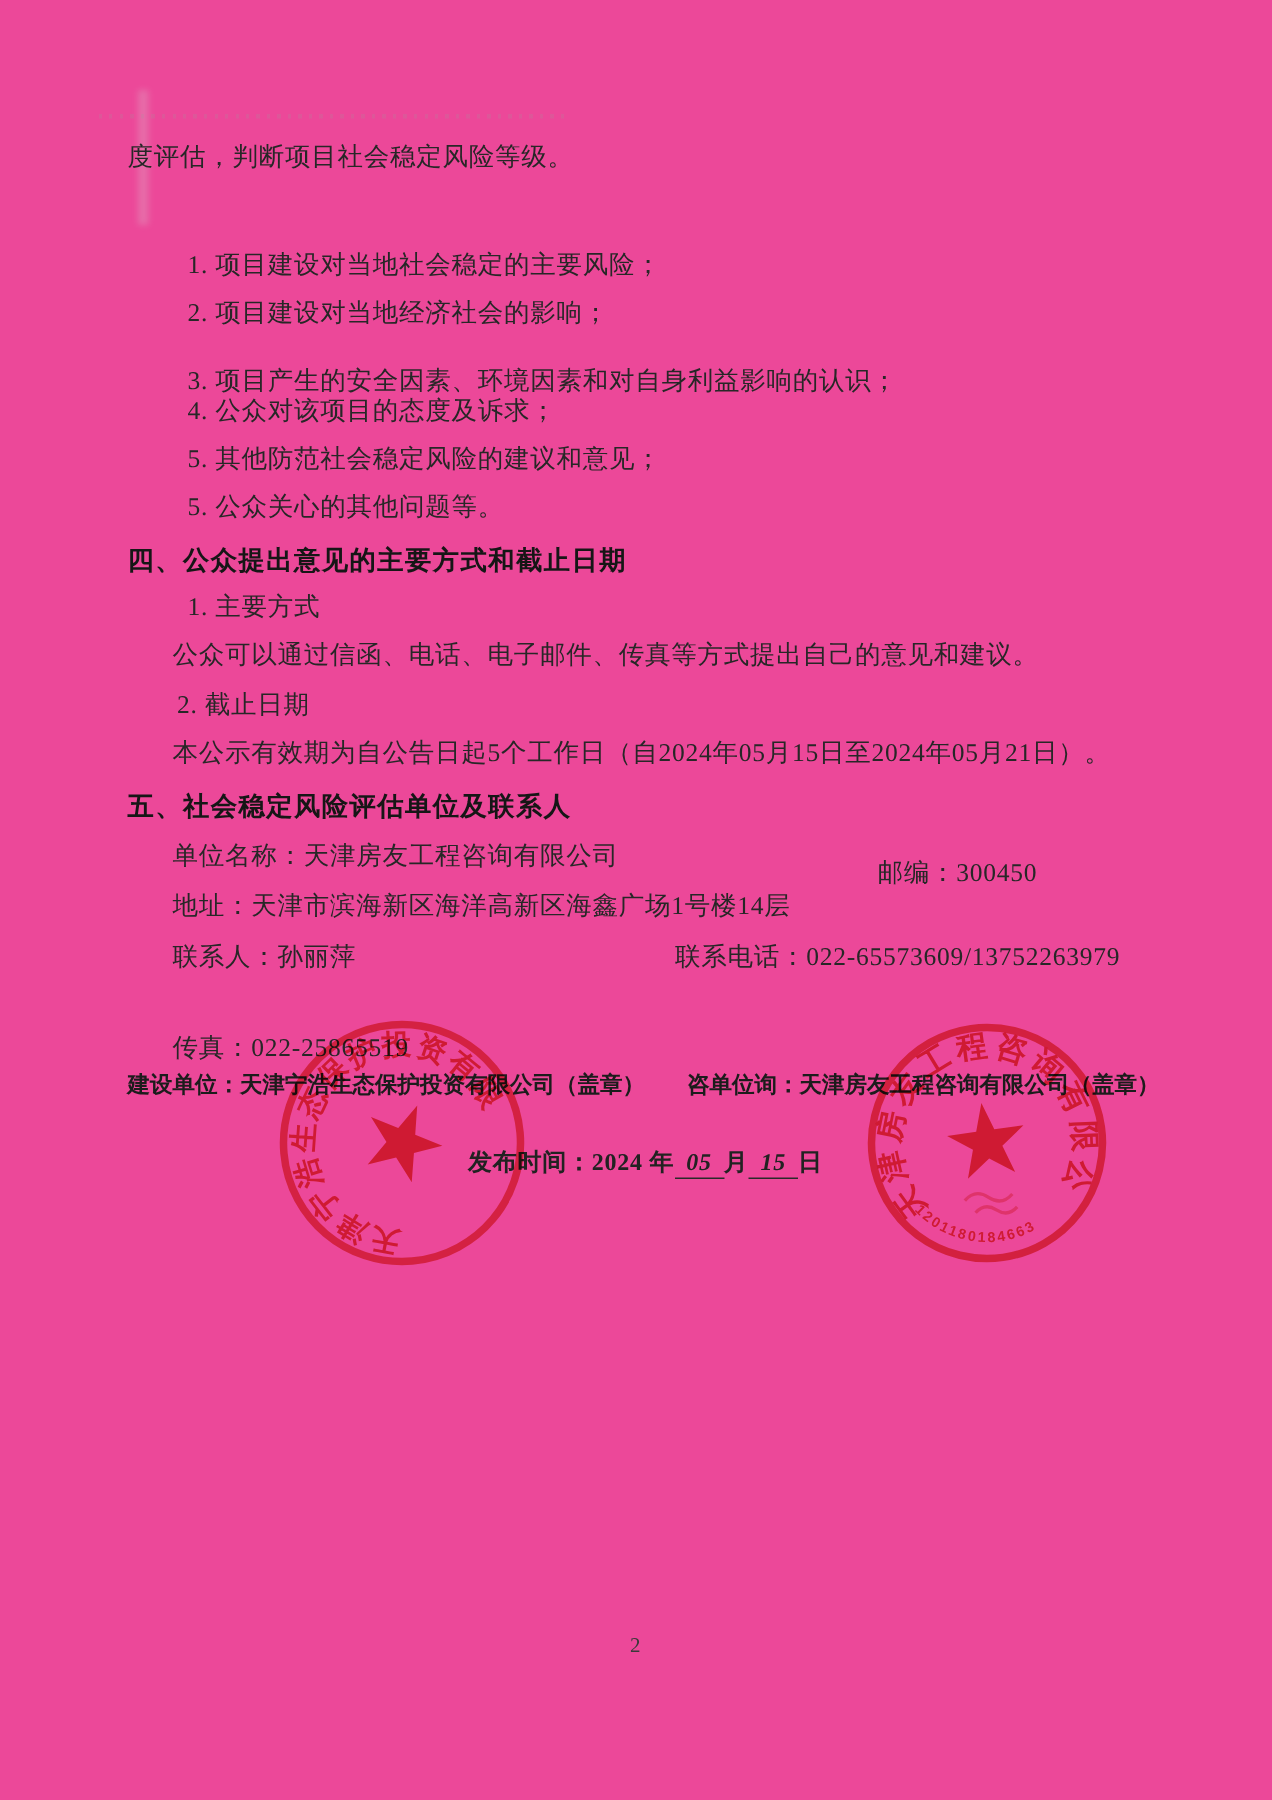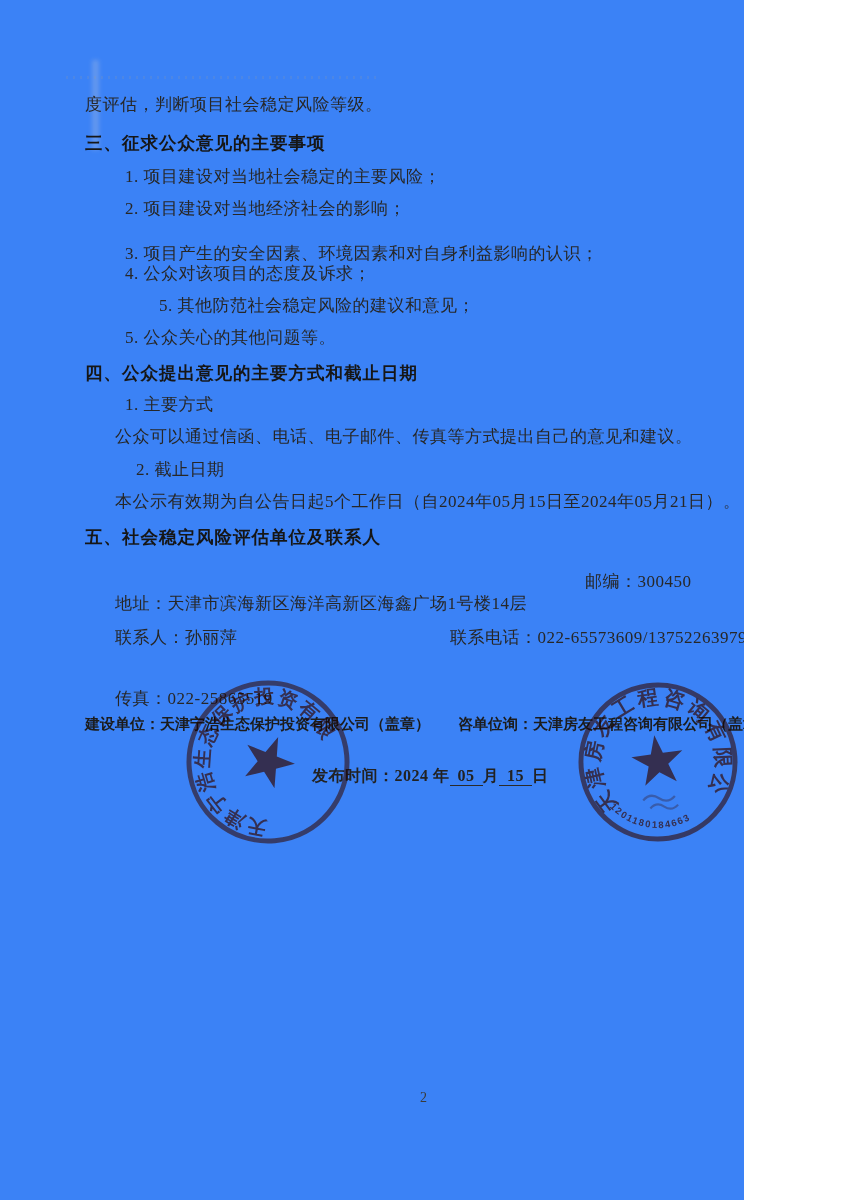--- a/index.html
+++ b/index.html
@@ -1,59 +1,59 @@
 <!DOCTYPE html>
 <html><head>
 <meta charset="utf-8">
 <style>
   html,body { margin:0; padding:0; background:#ffffff; }
   .page {
-    position:relative; width:744px; height:1200px; background:#3b82f6;
+    position:relative; width:848px; height:1200px; background:#ec4899;
     font-family:"Liberation Serif","DejaVu Serif",serif; color:#272727;
     overflow:hidden;
   }
   .t { position:absolute; white-space:nowrap; font-size:17px; letter-spacing:.5px; line-height:1.2; }
   .h { font-weight:bold; color:#161616; font-size:17.5px; letter-spacing:1px; }
   .b { font-weight:bold; font-size:15px; color:#1c1c1c; letter-spacing:0; }
   .pub { font-weight:600; font-size:16px; color:#222; }
-  .u  { display:inline-block; border-bottom:1.4px solid #2a2a2a; padding:0 8px; }
+  .u  { display:inline-block; border-bottom:1.4px solid #2a2a2a; padding:0 8px;font-style:italic; }
   .pagenum { position:absolute; font-size:14px; color:#3a3a3a; }
   .stamp { position:absolute; mix-blend-mode:multiply; opacity:.9; filter:blur(.3px); }
   .artifact { position:absolute; pointer-events:none; }
   .speckle {
     height:3px; opacity:.18;
     background:repeating-linear-gradient(90deg,#9a9a9a 0 2px,transparent 2px 7px);
   }
   .smear { width:7px; height:90px; background:#d8d8d8; opacity:.25; filter:blur(2px); }
 </style>
 </head>
 <body>
 
 <div class="page">
 
   <div class="artifact smear" style="left:92px; top:60px;"></div>
   <div class="artifact speckle" style="left:66px; top:76px; width:310px;"></div>
 
   <div class="t" style="left:85px; top:95px;">度评估，判断项目社会稳定风险等级。</div>
 
-  <div class="t h" style="left:85px; top:133px;">三、征求公众意见的主要事项</div>
   <div class="t" style="left:125px; top:167px;">1.  项目建设对当地社会稳定的主要风险；</div>
   <div class="t" style="left:125px; top:199px;">2.  项目建设对当地经济社会的影响；</div>
   <div class="t" style="left:125px; top:244px;">3.  项目产生的安全因素、环境因素和对自身利益影响的认识；</div>
   <div class="t" style="left:125px; top:264px;">4.  公众对该项目的态度及诉求；</div>
-  <div class="t" style="left:125px; top:296px;margin-left:34px;">5.  其他防范社会稳定风险的建议和意见；</div>
+  <div class="t" style="left:125px; top:296px;">5.  其他防范社会稳定风险的建议和意见；</div>
   <div class="t" style="left:125px; top:328px;">5.  公众关心的其他问题等。</div>
 
   <div class="t h" style="left:85px; top:363px;">四、公众提出意见的主要方式和截止日期</div>
   <div class="t" style="left:125px; top:395px;">1.  主要方式</div>
   <div class="t" style="left:115px; top:427px;">公众可以通过信函、电话、电子邮件、传真等方式提出自己的意见和建议。</div>
-  <div class="t" style="left:136px; top:460px;">2.  截止日期</div>
+  <div class="t" style="left:118px; top:460px;">2.  截止日期</div>
   <div class="t" style="left:115px; top:492px;">本公示有效期为自公告日起5个工作日（自2024年05月15日至2024年05月21日）。</div>
 
   <div class="t h" style="left:85px; top:527px;">五、社会稳定风险评估单位及联系人</div>
+  <div class="t" style="left:115px; top:561px;">单位名称：天津房友工程咨询有限公司</div>
   <div class="t" style="left:115px; top:594px;">地址：天津市滨海新区海洋高新区海鑫广场1号楼14层</div>
   <div class="t" style="left:585px; top:572px;">邮编：300450</div>
   <div class="t" style="left:115px; top:628px;">联系人：孙丽萍</div>
   <div class="t" style="left:450px; top:628px;">联系电话：022-65573609/13752263979</div>
   <div class="t" style="left:115px; top:661px;margin-top:28px;">传真：022-25865519</div>
 
   <div class="t b" style="left:85px;  top:715px;">建设单位：天津宁浩生态保护投资有限公司（盖章）</div>
   <div class="t b" style="left:458px; top:715px;">咨单位询：天津房友工程咨询有限公司（盖章）</div>
 
   <div class="t pub" style="left:312px; top:766px;">

